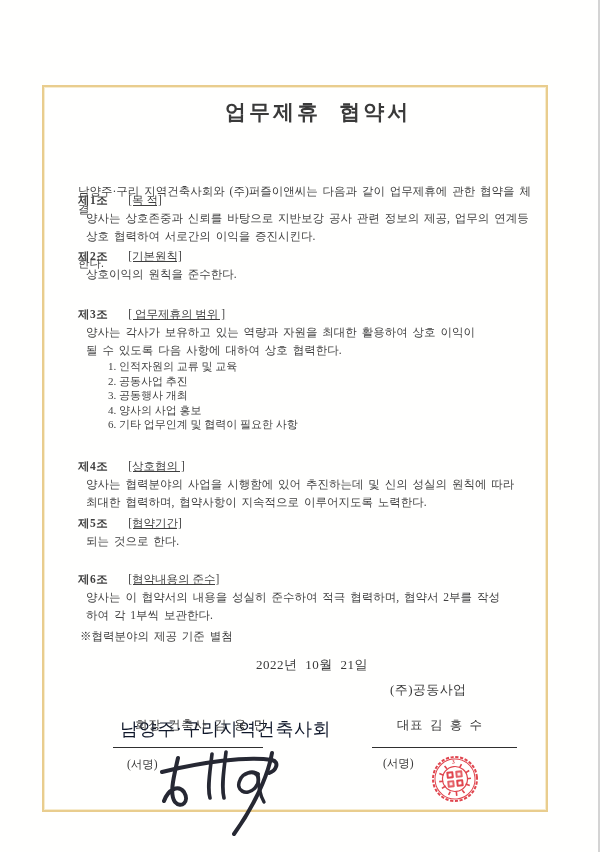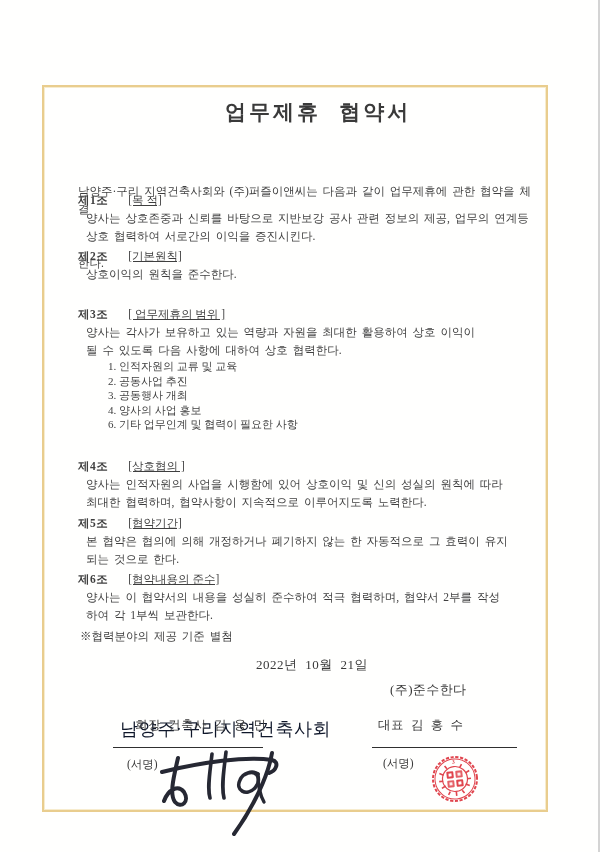--- a/index.html
+++ b/index.html
@@ -44,21 +44,21 @@
     word-spacing:2px;white-space:pre-wrap;
   }
   .date-line{
     position:absolute;left:0;right:0;top:656px;text-align:center;
     font-size:13px;letter-spacing:.5px;word-spacing:4px;
     transform:translateX(12px);color:#383838;
   }
   .org-left{position:absolute;left:120px;top:717px;font-size:18px;letter-spacing:.6px;color:#0f172a;}
   .org-right{position:absolute;left:390px;top:681px;font-size:13px;letter-spacing:.4px;color:#383838;}
   .signer-left{position:absolute;left:135px;top:717px;font-size:12.5px;word-spacing:3px;letter-spacing:.6px;color:#383838;}
-  .signer-right{position:absolute;left:378px;top:717px;font-size:12.5px;word-spacing:3px;letter-spacing:.6px;color:#383838;}
+  .signer-right{position:absolute;left:397px;top:717px;font-size:12.5px;word-spacing:3px;letter-spacing:.6px;color:#383838;}
   .sig-rule{position:absolute;top:747px;height:0;border-top:1.5px solid #2f2f2f;}
   .sig-rule.left{left:113px;width:150px;}
   .sig-rule.right{left:372px;width:145px;}
   .sign-label-left{position:absolute;left:127px;top:757px;font-size:11.5px;color:#3a3a3a;}
   .sign-label-right{position:absolute;left:383px;top:756px;font-size:11.5px;color:#3a3a3a;}
   .signature-svg{position:absolute;left:160px;top:744px;width:145px;height:96px;overflow:visible;}
   .seal-svg{position:absolute;left:430px;top:754px;width:50px;height:50px;transform:rotate(-6deg);}
 </style>
 </head>
 <body>
@@ -93,42 +93,41 @@
       <div class="item">1. 인적자원의 교류 및 교육</div>
       <div class="item">2. 공동사업 추진</div>
       <div class="item">3. 공동행사 개최</div>
       <div class="item">4. 양사의 사업 홍보</div>
       <div class="item">6. 기타 업무인계 및 협력이 필요한 사항</div>
     </div>
   </div>
 
   <div class="article a4">
     <div class="art-heading"><span class="art-no">제4조</span><span class="art-bracket">[상호협의 ]</span></div>
-    <div class="art-line">양사는 인적자원의 사업을 시행함에 있어 상호이익 및 신의 성실의 원칙에 따라</div>
+    <div class="art-line">양사는 협력분야의 사업을 시행함에 있어 추진하는데 및 신의 성실의 원칙에 따라</div>
     <div class="art-line">최대한 협력하며, 협약사항이 지속적으로 이루어지도록 노력한다.</div>
   </div>
 
   <div class="article a5">
     <div class="art-heading"><span class="art-no">제5조</span><span class="art-bracket">[협약기간]</span></div>
-    <div class="art-line">본 협약은 협의에 의해 개정하거나 폐기하지 않는 한 자동적으로 그 효력이 유지</div>
     <div class="art-line">되는 것으로 한다.</div>
   </div>
 
   <div class="article a6">
     <div class="art-heading"><span class="art-no">제6조</span><span class="art-bracket">[협약내용의 준수]</span></div>
     <div class="art-line">양사는 이 협약서의 내용을 성실히 준수하여 적극 협력하며, 협약서 2부를 작성</div>
     <div class="art-line">하여 각 1부씩 보관한다.</div>
   </div>
 
   <div class="note">※협력분야의 제공 기준 별첨</div>
 
   <div class="date-line">2022년 10월 21일</div>
 
   <div class="org-left">남양주·구리지역건축사회</div>
-  <div class="org-right">(주)준수한다</div>
+  <div class="org-right">(주)공동사업</div>
 
   <div class="signer-left">회장 건축사 김 용 민</div>
   <div class="signer-right">대표 김 홍 수</div>
 
   <div class="sig-rule left"></div>
   <div class="sig-rule right"></div>
 
   <div class="sign-label-left">(서명)</div>
   <div class="sign-label-right">(서명)</div>
 

